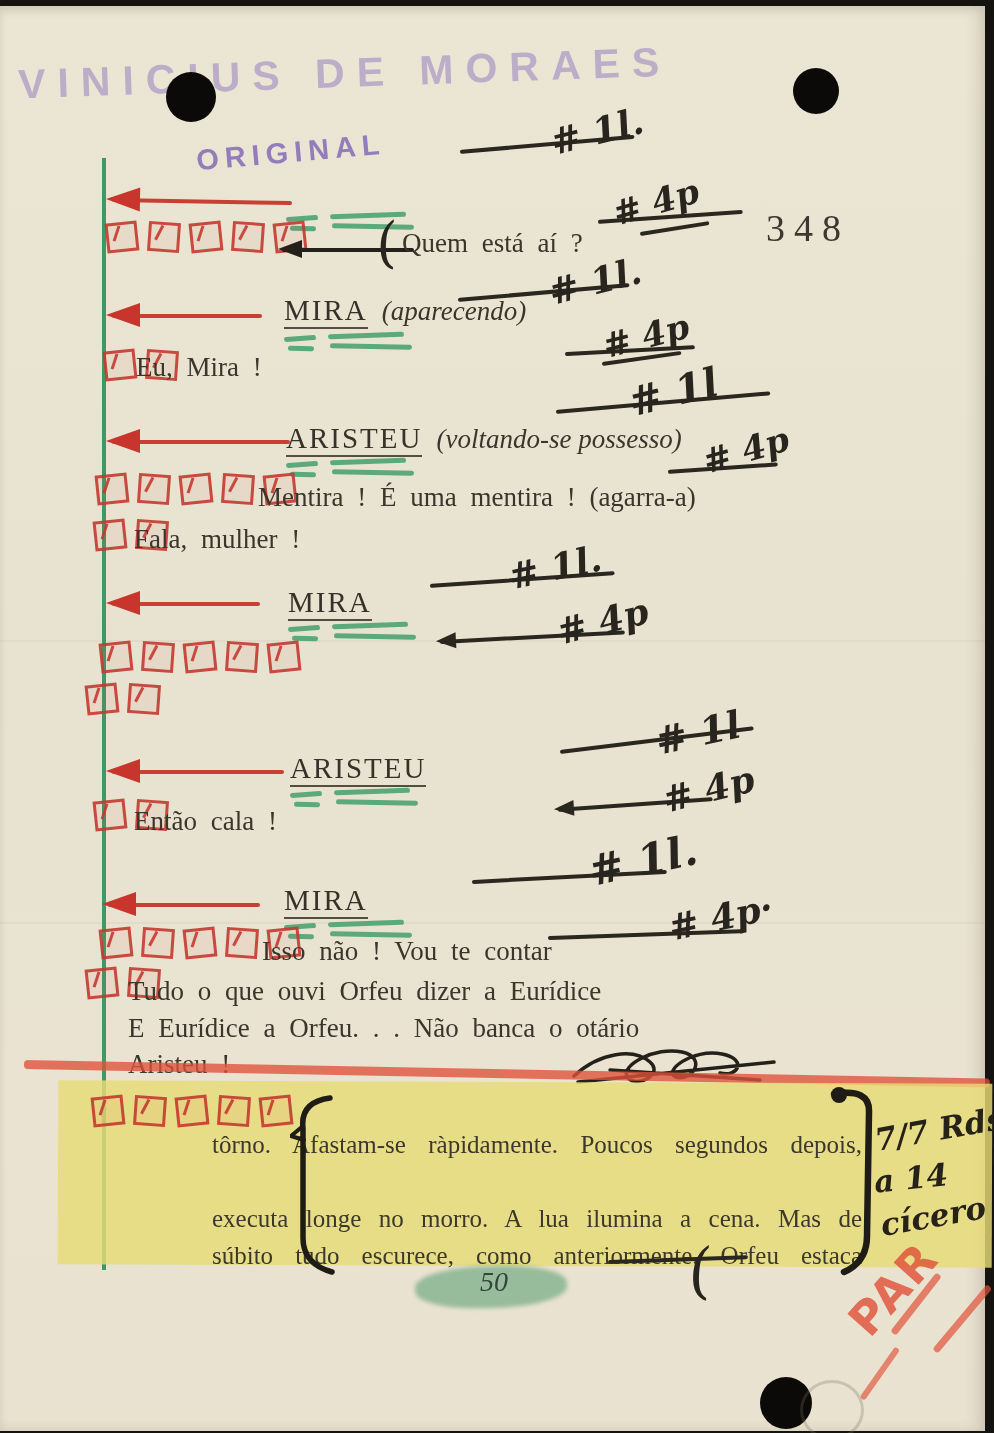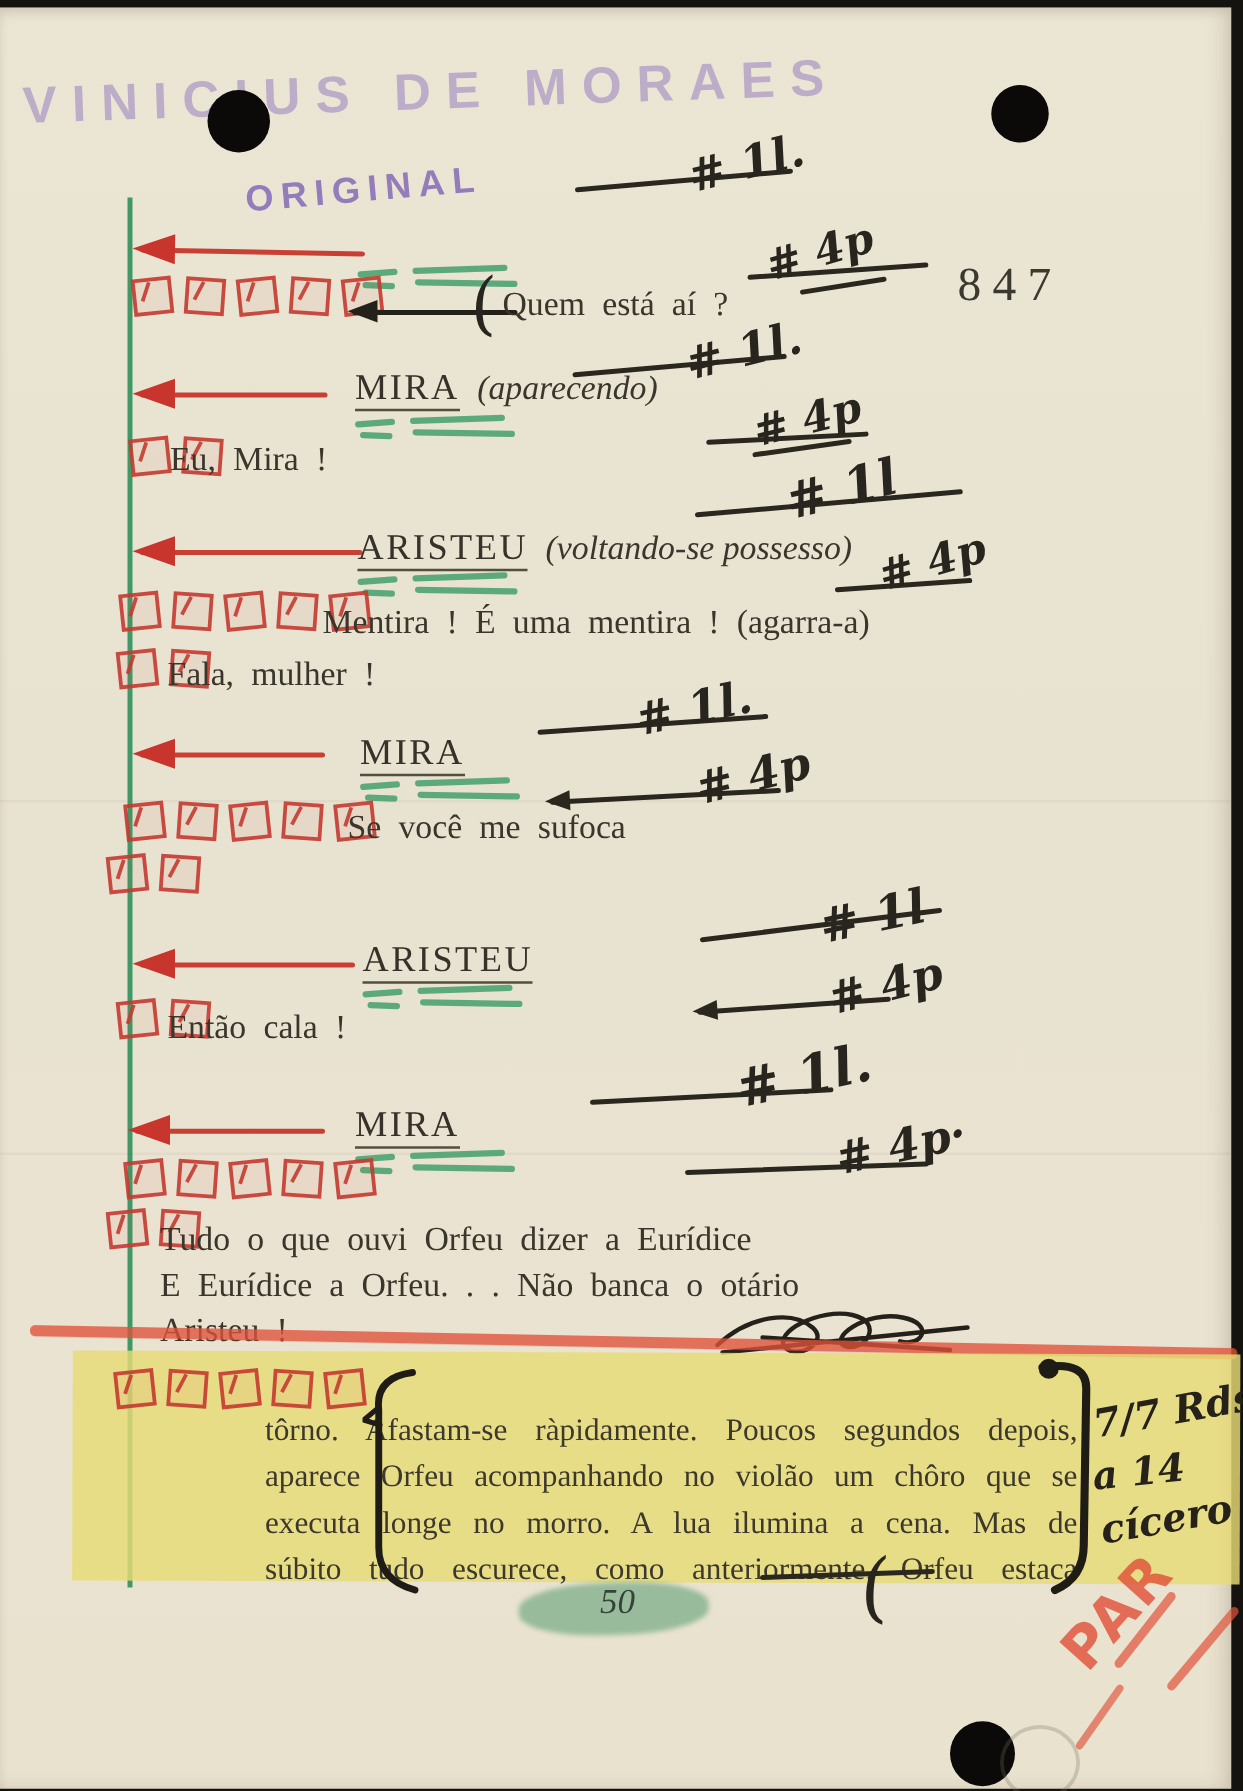--- a/index.html
+++ b/index.html
@@ -51,21 +51,21 @@
 
 <div id="screen">
   <div class="paper"></div>
   <div class="crease" style="top:640px;"></div>
   <div class="crease" style="top:922px;"></div>
 
   <div class="stamp" style="left:18px;top:50px;font-size:41px;letter-spacing:12px;opacity:.5;transform:rotate(-2deg);">VINICIUS DE MORAES</div>
   <div class="hole" style="left:166px;top:72px;width:50px;height:50px;"></div>
   <div class="hole" style="left:793px;top:68px;width:46px;height:46px;"></div>
   <div class="stamp" style="left:196px;top:136px;font-size:29px;letter-spacing:6px;opacity:.78;transform:rotate(-5deg);color:#7d5fb5;">ORIGINAL</div>
-  <div class="t" style="left:766px;top:206px;font-size:38px;letter-spacing:9px;color:#3b382f;">847</div>
+  <div class="t" style="left:766px;top:206px;font-size:38px;letter-spacing:9px;color:#3b382f;">348</div>
 
   <div style="position:absolute;left:102px;top:158px;width:3.5px;height:1112px;background:#2f8f5b;opacity:.9;"></div>
 
   <div class="hline" style="left:460px;top:150px;width:175px;transform:rotate(-5deg);"></div>
   <div class="hnote" style="left:550px;top:110px;font-size:36px;transform:rotate(-14deg);"># 1l.</div>
   <div class="red-arrow" style="left:112px;top:198px;width:180px;transform:rotate(1deg);"></div>
   <div class="gset" style="left:286px;top:216px;">
       <i></i>
       <i></i>
       <i></i>
@@ -142,21 +142,20 @@
     </div>
   <div class="hline ah" style="left:440px;top:640px;width:185px;transform:rotate(-3deg);"></div>
   <div class="hnote" style="left:556px;top:600px;font-size:36px;transform:rotate(-14deg);"># 4p</div>
   <div class="tickrow" style="left:100px;top:642px;">
     <span class="tick"></span>
       <span class="tick"></span>
       <span class="tick"></span>
       <span class="tick"></span>
       <span class="tick"></span>
   </div>
-  <div class="t typed" style="left:278px;top:646px;">Se você me sufoca</div>
   <div class="tickrow" style="left:86px;top:684px;">
     <span class="tick"></span>
       <span class="tick"></span>
   </div>
 
   <div class="hline" style="left:560px;top:750px;width:195px;transform:rotate(-7deg);"></div>
   <div class="hnote" style="left:655px;top:710px;font-size:38px;transform:rotate(-12deg);"># 1l</div>
   <div class="red-arrow" style="left:112px;top:770px;width:172px;"></div>
   <div class="t" style="left:290px;top:752px;"><span class="heading underl">ARISTEU</span></div>
   <div class="gset" style="left:290px;top:792px;">
@@ -185,20 +184,21 @@
     </div>
   <div class="hline" style="left:548px;top:936px;width:195px;transform:rotate(-2deg);"></div>
   <div class="hnote" style="left:668px;top:896px;font-size:36px;transform:rotate(-12deg);"># 4p·</div>
   <div class="tickrow" style="left:100px;top:928px;">
     <span class="tick"></span>
       <span class="tick"></span>
       <span class="tick"></span>
       <span class="tick"></span>
       <span class="tick"></span>
   </div>
+  <div class="t typed" style="left:262px;top:936px;">Isso não !  Vou te contar</div>
   <div class="tickrow" style="left:86px;top:968px;">
     <span class="tick"></span>
       <span class="tick"></span>
   </div>
   <div class="t typed" style="left:128px;top:1013px;">E Eurídice a Orfeu. . .  Não banca o otário</div>
   <div class="t typed" style="left:128px;top:976px;">Tudo o que ouvi Orfeu dizer a Eurídice</div>
   <div class="t typed" style="left:128px;top:1049px;">Aristeu !</div>
 
   <svg style="position:absolute;left:570px;top:1036px;" width="210" height="58" viewBox="0 0 210 58">
     <path d="M4 40 C30 16 64 12 80 26 C94 38 68 52 58 42 C48 30 86 10 112 16 C138 22 122 46 106 41 C92 36 122 12 152 18 C178 23 168 42 150 37 M8 46 L204 26 M40 34 L190 44" stroke="#24211a" stroke-width="3.5" fill="none" stroke-linecap="round"></path>
@@ -207,21 +207,20 @@
 
   <div style="position:absolute;left:58px;top:1082px;width:934px;height:184px;background:rgba(232,220,118,.82);transform:rotate(.2deg);"></div>
   <div class="tickrow" style="left:92px;top:1096px;">
     <span class="tick"></span>
       <span class="tick"></span>
       <span class="tick"></span>
       <span class="tick"></span>
       <span class="tick"></span>
   </div>
   <div class="stage" style="left:212px;top:1131px;">tôrno.  Afastam-se ràpidamente.  Poucos segundos depois,</div>
-  <div class="stage" style="left:212px;top:1168px;">aparece Orfeu acompanhando no violão um chôro que se</div>
   <div class="stage" style="left:212px;top:1205px;">executa longe no morro.  A lua ilumina a cena.  Mas de</div>
   <div class="stage" style="left:212px;top:1242px;">súbito tudo escurece, como anteriormente.  Orfeu estaca</div>
 
   <svg style="position:absolute;left:290px;top:1092px;" width="48" height="190" viewBox="0 0 48 190">
     <path d="M40 6 Q10 10 13 36 L13 146 Q13 172 42 180" stroke="#1f1c16" stroke-width="5.5" fill="none" stroke-linecap="round"></path>
     <path d="M13 34 L1 44 M1 44 L14 48" stroke="#1f1c16" stroke-width="4" fill="none" stroke-linecap="round"></path>
   </svg>
   <svg style="position:absolute;left:828px;top:1084px;" width="54" height="194" viewBox="0 0 54 194">
     <circle cx="11" cy="11" r="8" fill="#1f1c16"></circle>
     <path d="M6 10 Q42 4 41 28 L39 152 Q39 178 16 188" stroke="#1f1c16" stroke-width="6.5" fill="none" stroke-linecap="round"></path>

